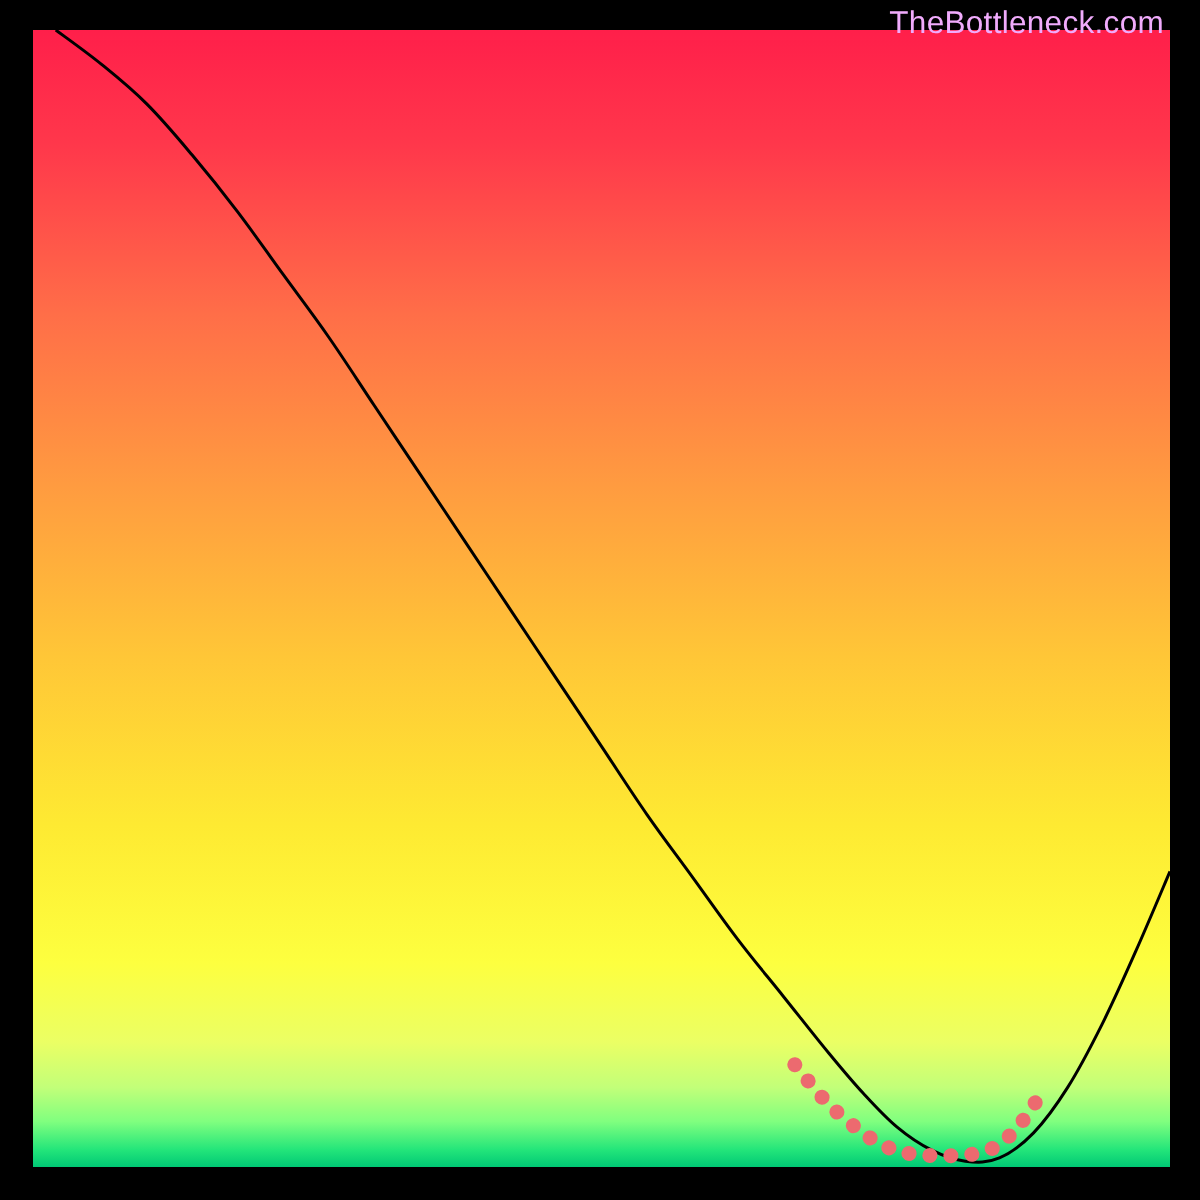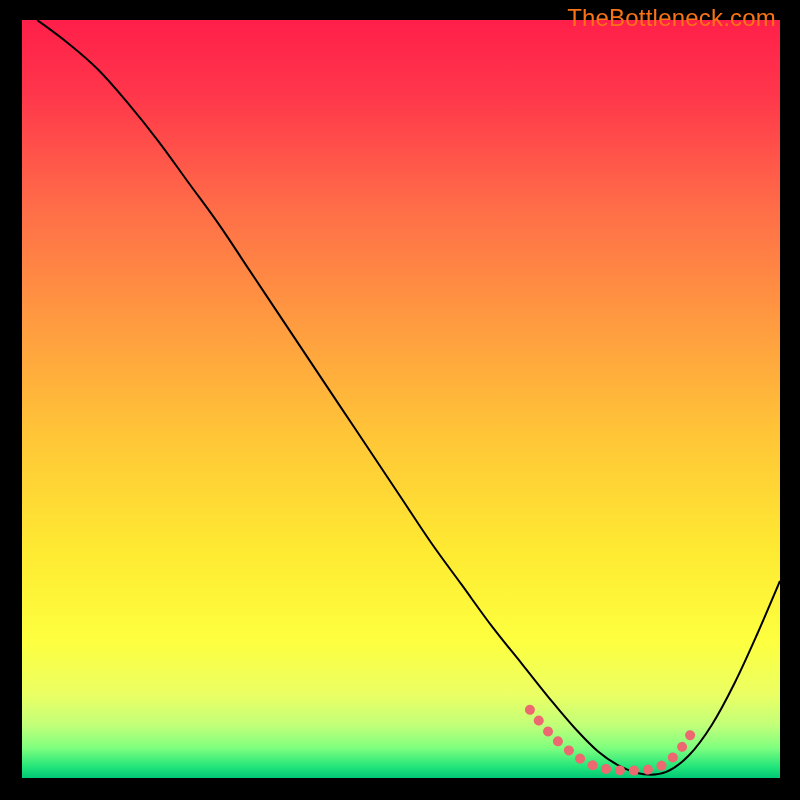--- a/index.html
+++ b/index.html
@@ -25,22 +25,22 @@
     position: absolute;
     left: 0;
     top: 0;
     width: 100%;
     height: 100%;
   }
   .watermark {
     position: absolute;
     top: 4px;
     right: 24px;
-    color: #f97316;
-    font-size: 24px;
+    color: #f0abfc;
+    font-size: 21px;
     font-weight: 500;
     letter-spacing: 0.2px;
     z-index: 10;
   }
   svg.curve {
     position: absolute;
     left: 0;
     top: 0;
     width: 100%;
     height: 100%;

